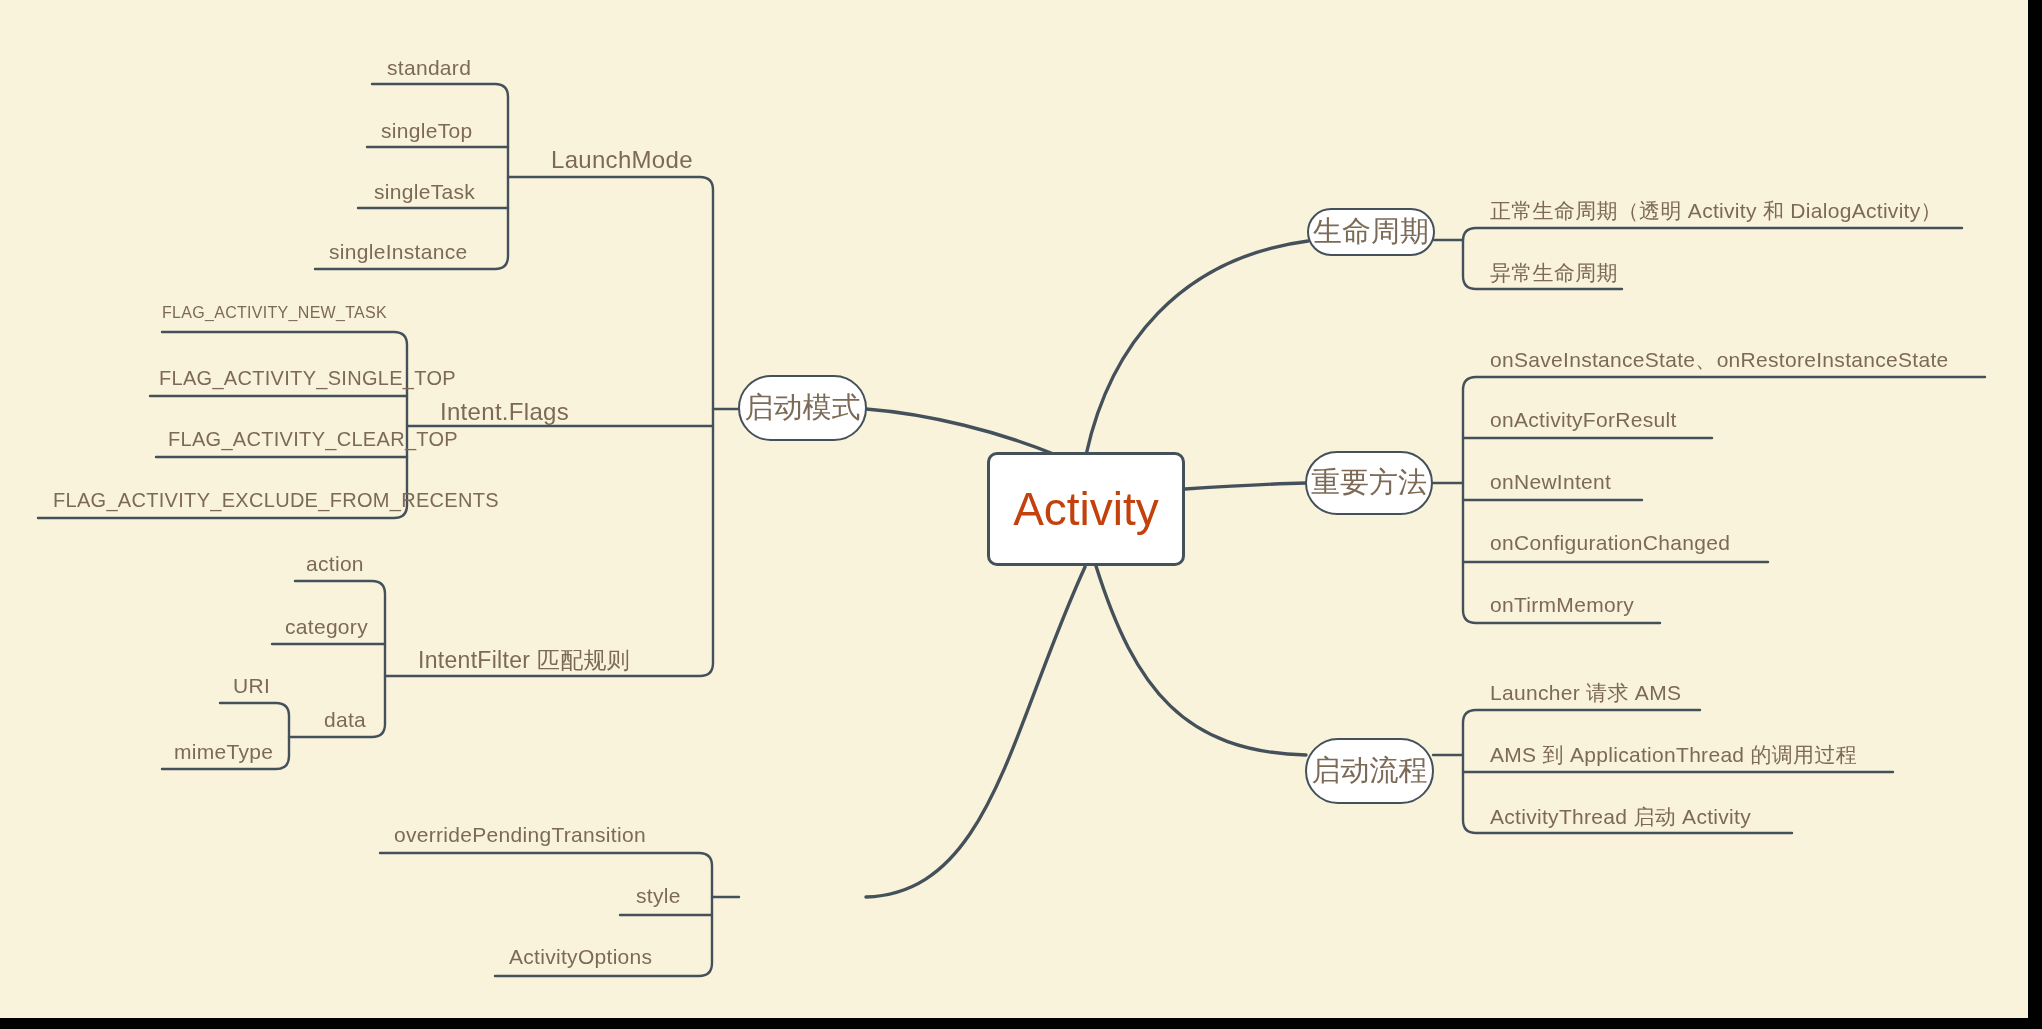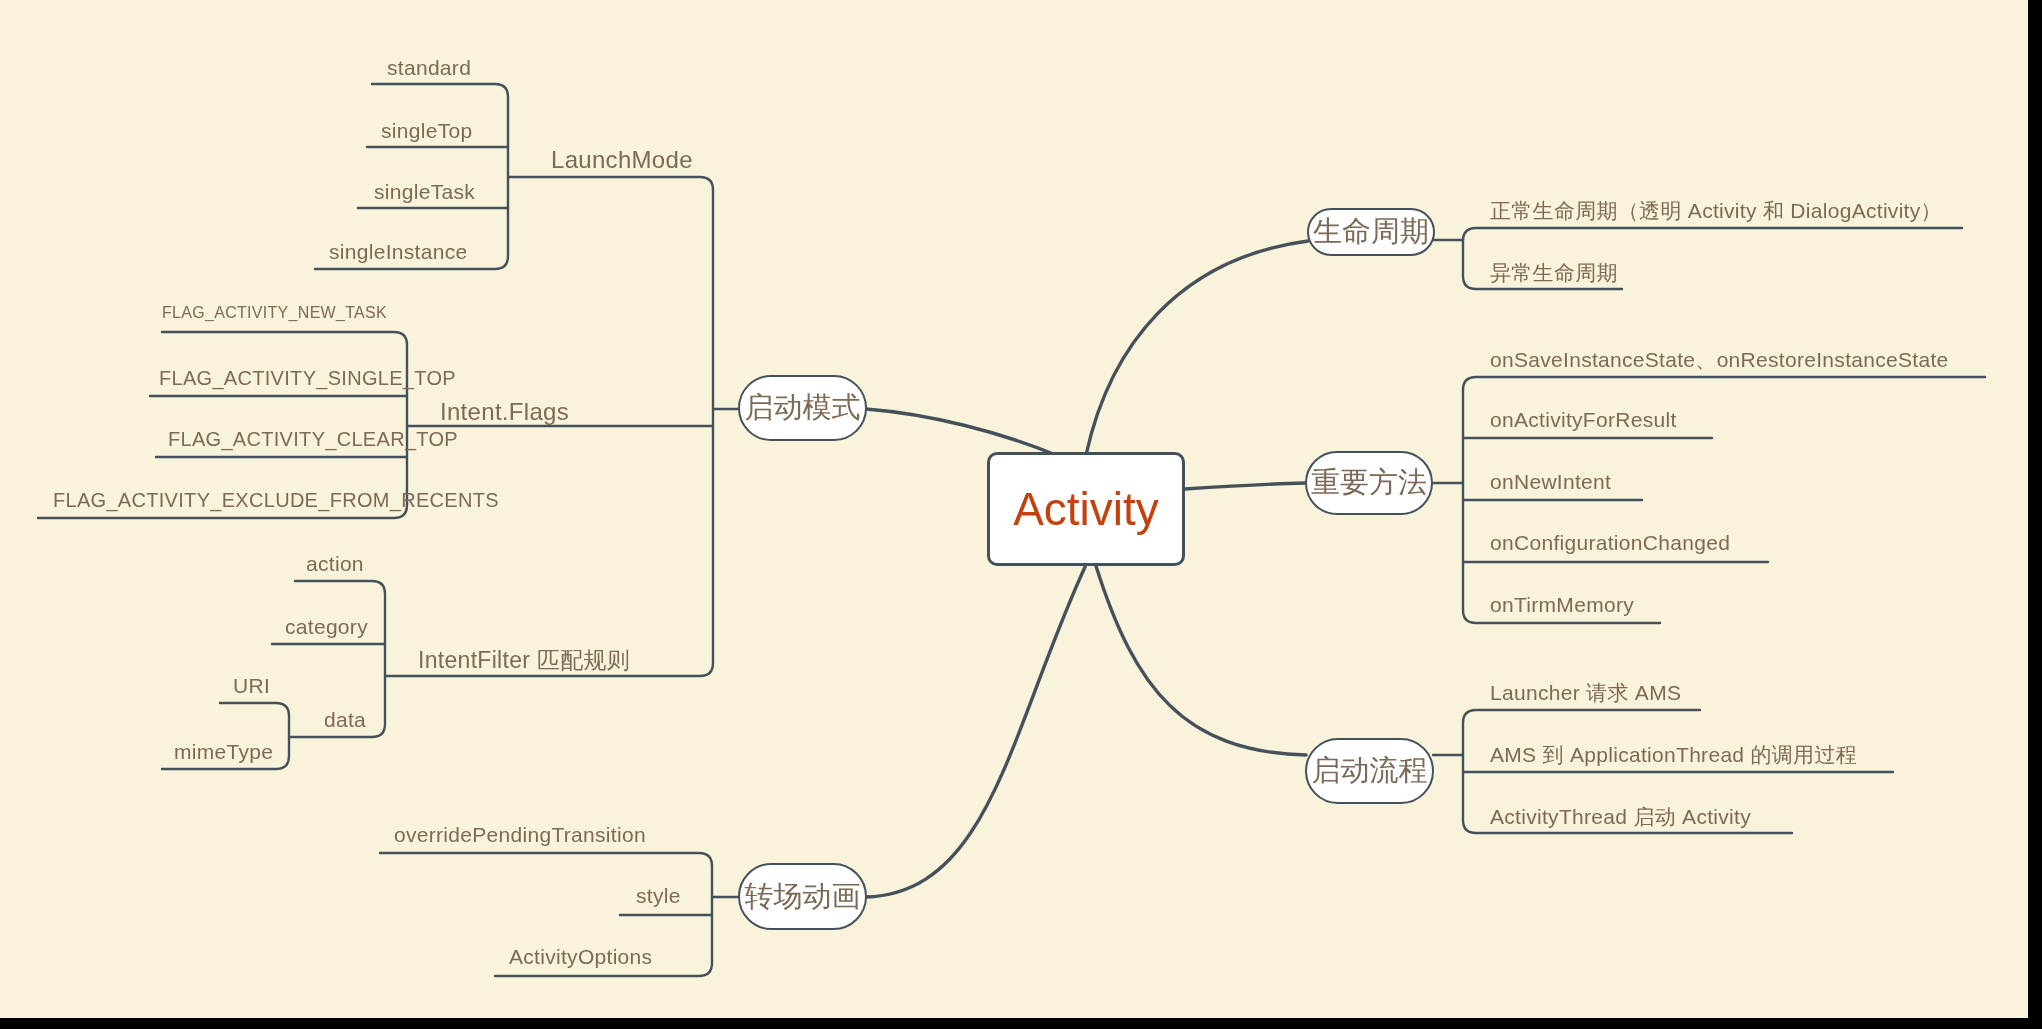--- a/index.html
+++ b/index.html
@@ -85,21 +85,20 @@
       <path d="M866 897 C 990 893 1010 730 1085 567"></path>
       <path d="M1086 455 C 1110 345 1180 258 1308 241"></path>
       <path d="M1185 489 C 1230 486 1260 484 1306 483"></path>
       <path d="M1096 566 C 1135 690 1185 752 1306 755"></path>
     </g>
   </svg>
 
   <div class="node root-box" style="left:987px;top:452px;width:198px;height:114px;">Activity</div>
 
   <div class="node stadium" style="left:738px;top:375px;width:129px;height:66px;">启动模式</div>
-  <div class="node stadium" style="left:738px;top:863px;width:129px;height:67px;">转场动画</div>
   <div class="node stadium" style="left:1307px;top:208px;width:128px;height:48px;">生命周期</div>
   <div class="node stadium" style="left:1305px;top:451px;width:128px;height:64px;">重要方法</div>
   <div class="node stadium" style="left:1305px;top:722px;width:129px;height:66px;margin-top:16px;">启动流程</div>
 
   <div class="leaf" style="left:551px;top:146px;font-size:24px;">LaunchMode</div>
   <div class="leaf" style="left:387px;top:56px;">standard</div>
   <div class="leaf" style="left:381px;top:119px;">singleTop</div>
   <div class="leaf" style="left:374px;top:180px;">singleTask</div>
   <div class="leaf" style="left:329px;top:240px;">singleInstance</div>
 

